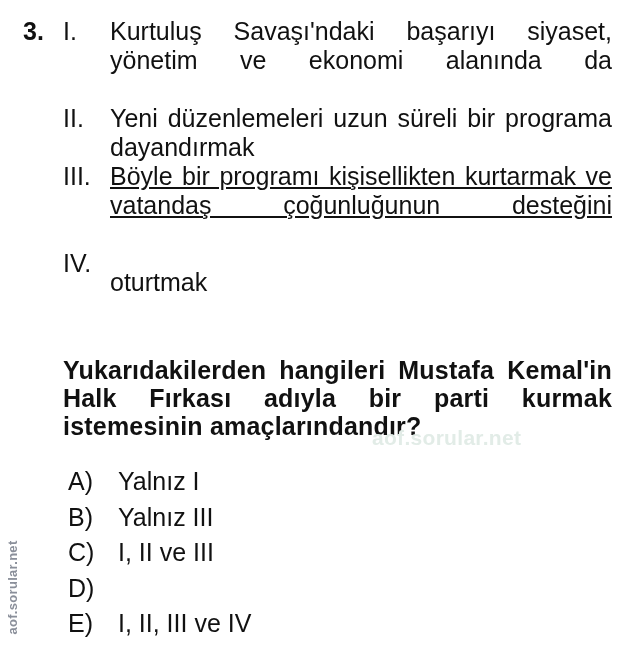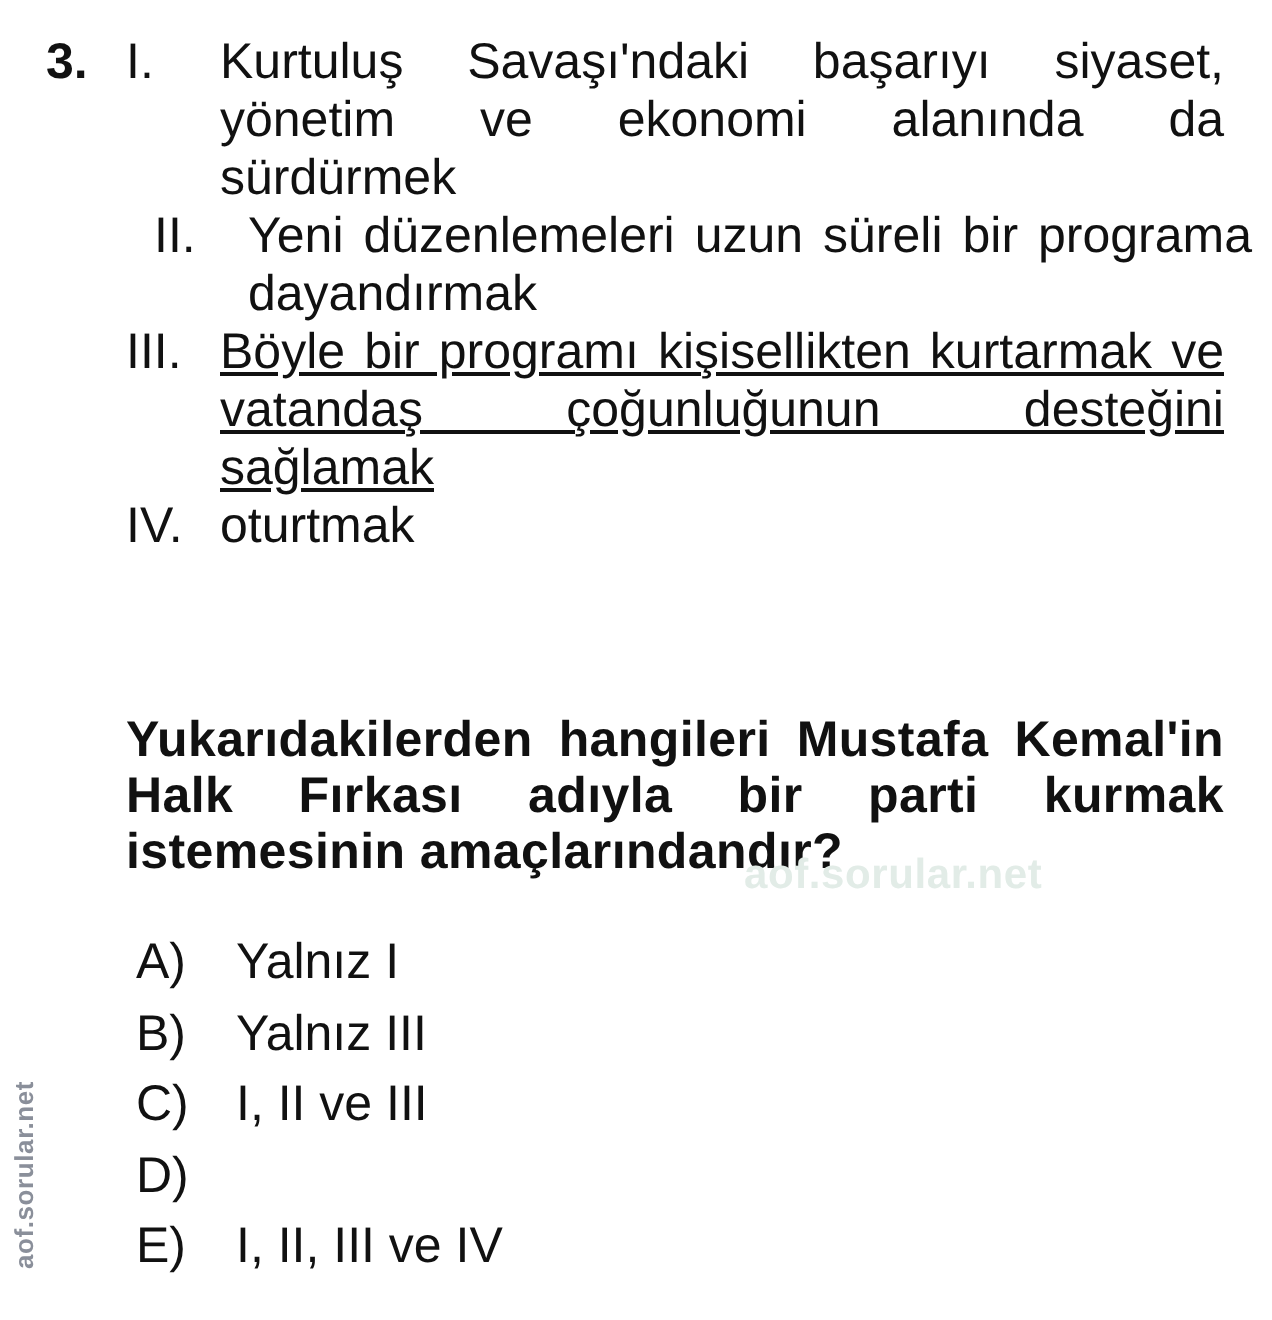--- a/index.html
+++ b/index.html
@@ -95,37 +95,35 @@
     }
   </style>
 </head>
 <body>
 
 <div class="q-number">3.</div>
 
 <div class="premise" style="top:17px;">
   <span class="numeral">I.</span>
   <div class="text justify-last">Kurtuluş Savaşı'ndaki başarıyı siyaset, yönetim ve ekonomi alanında da</div>
-  <div class="text">sürdürmek</div>
 </div>
 
-<div class="premise" style="top:104px;margin-left:14px;">
+<div class="premise" style="top:104px;">
   <span class="numeral">II.</span>
   <div class="text">Yeni düzenlemeleri uzun süreli bir programa dayandırmak</div>
 </div>
 
 <div class="premise" style="top:162px;text-decoration:underline;">
   <span class="numeral">III.</span>
   <div class="text justify-last">Böyle bir programı kişisellikten kurtarmak ve vatandaş çoğunluğunun desteğini</div>
-  <div class="text">sağlamak</div>
 </div>
 
 <div class="premise" style="top:249px;">
   <span class="numeral">IV.</span>
-  <div class="text" style="margin-top:0;">oturtmak</div>
+  <div class="text" style="margin-top:19px;">oturtmak</div>
 </div>
 
 <div class="stem">Yukarıdakilerden hangileri Mustafa Kemal'in Halk Fırkası adıyla bir parti kurmak istemesinin amaçlarındandır?</div>
 
 <div class="watermark-center">aof.sorular.net</div>
 
 <ul class="choices">
   <li class="choice">
     <span class="letter">A)</span>
     <span>Yalnız I</span>

